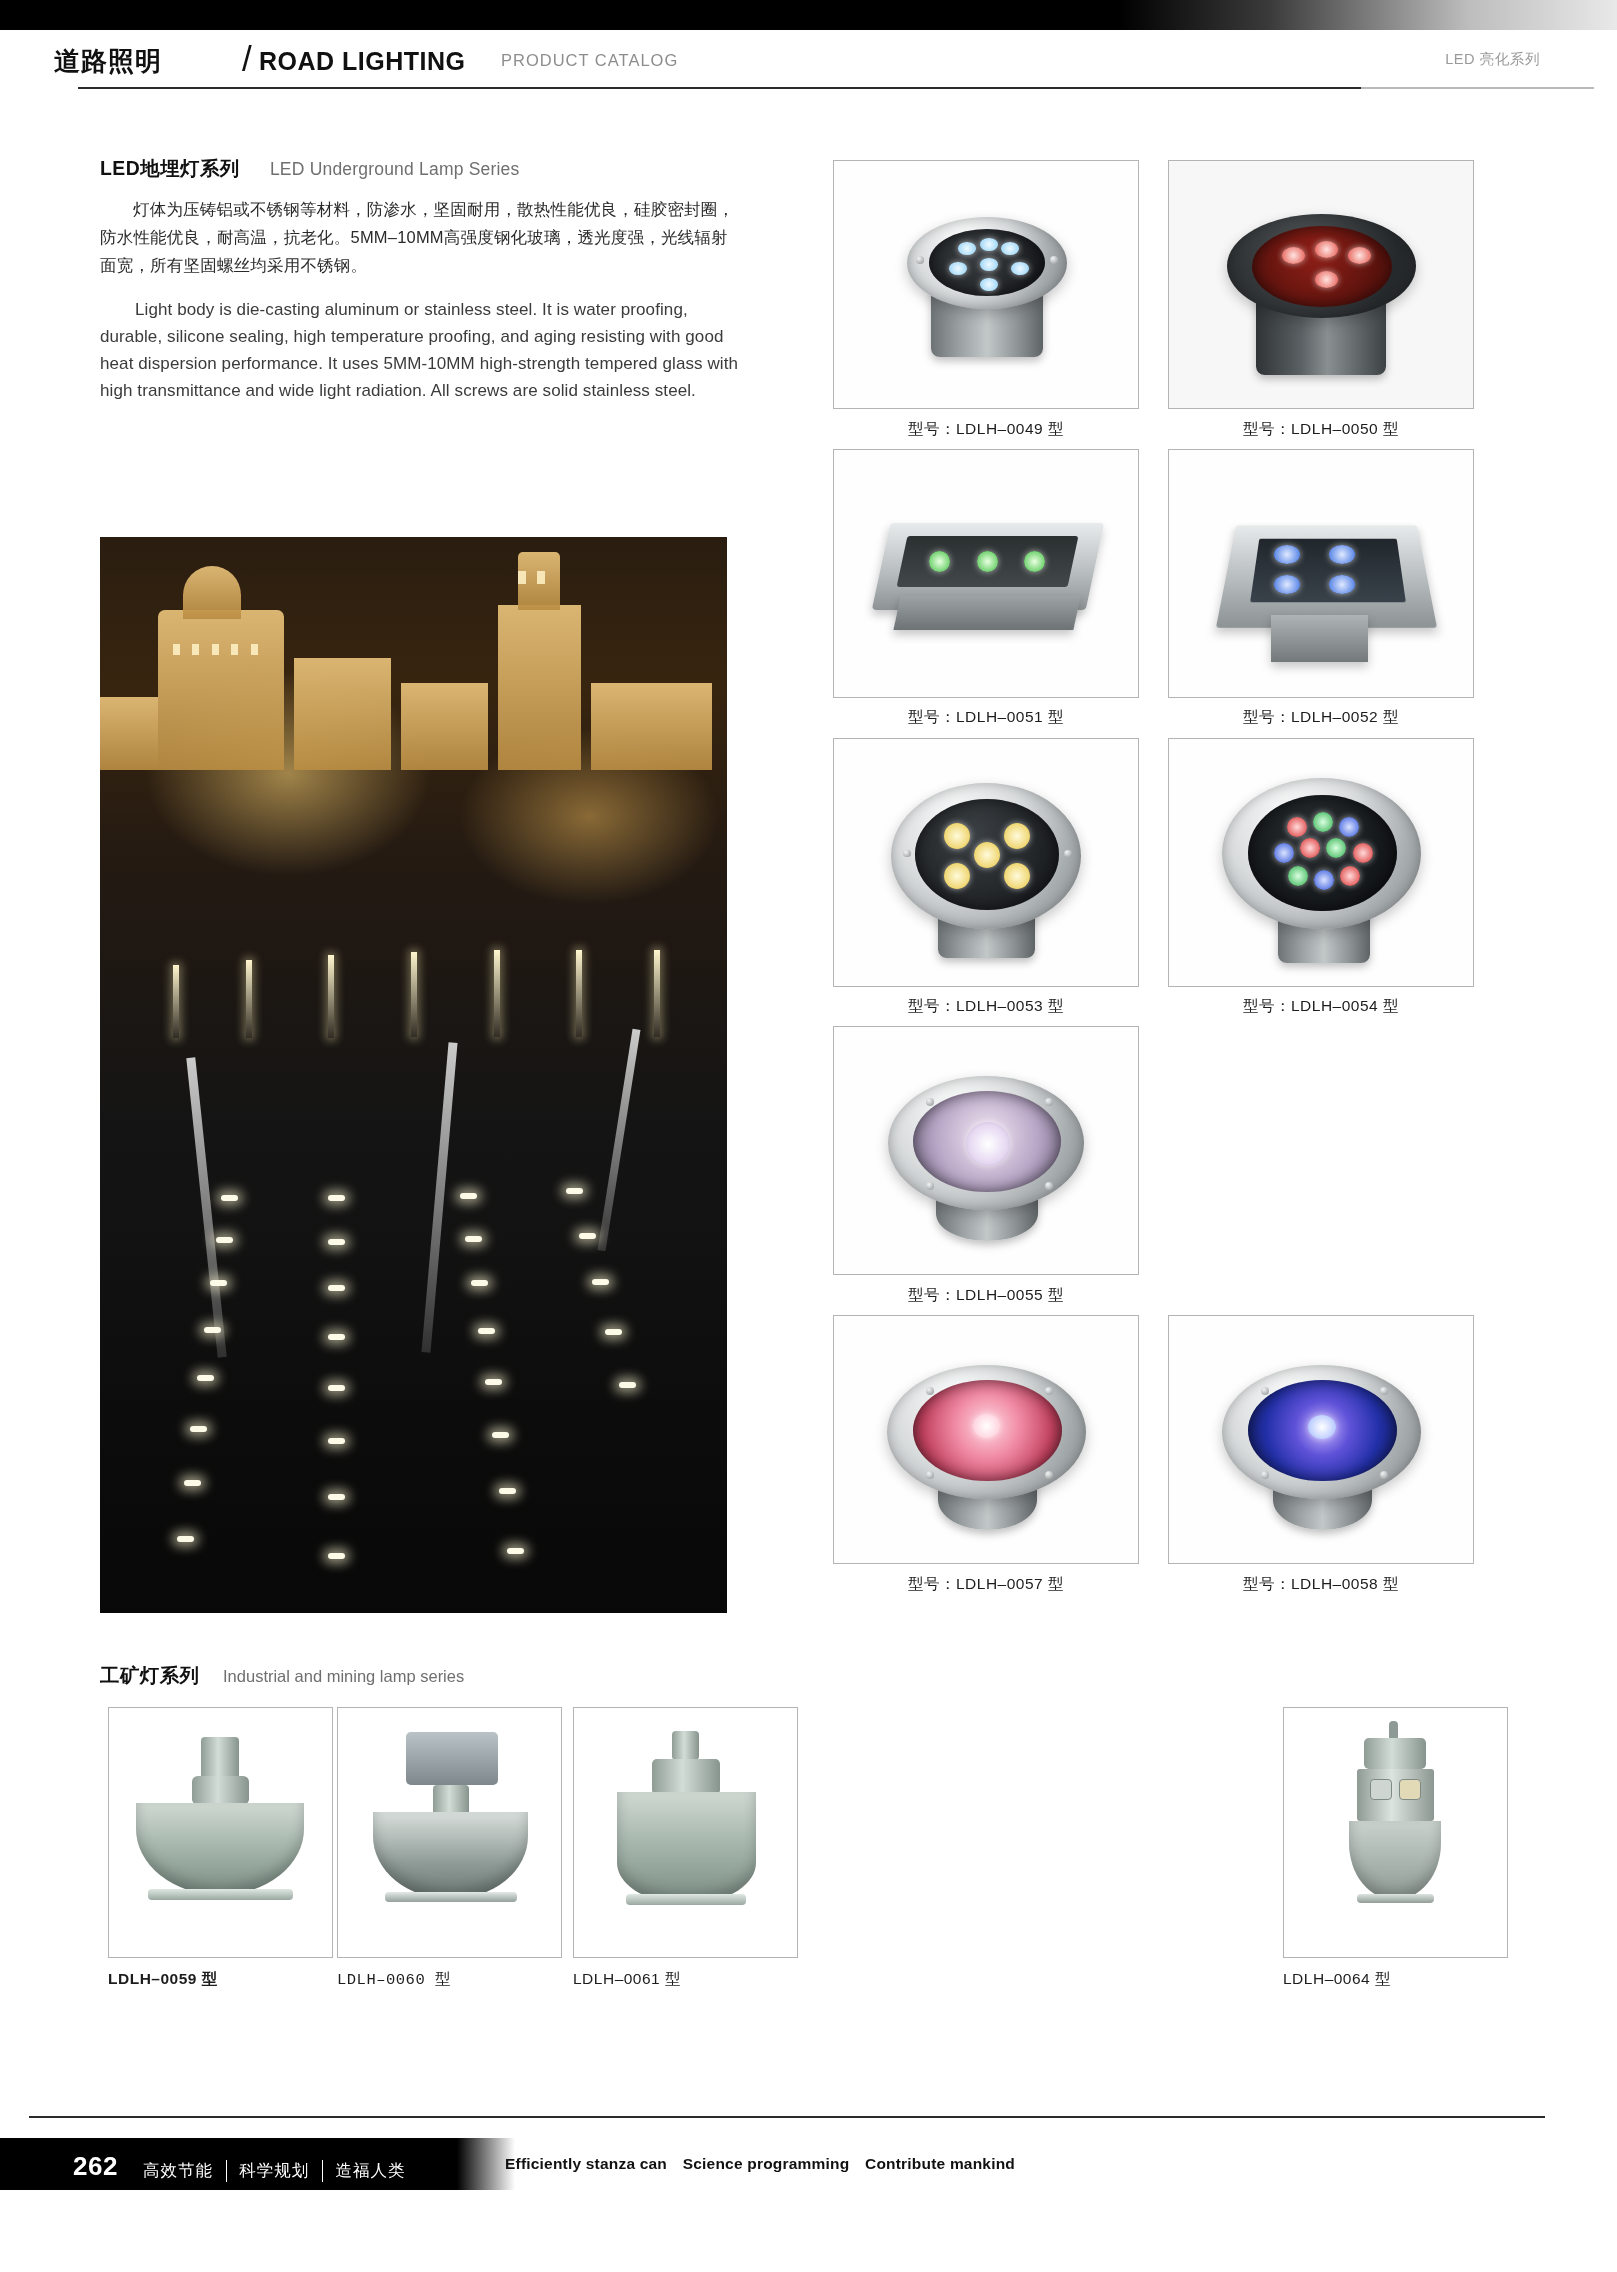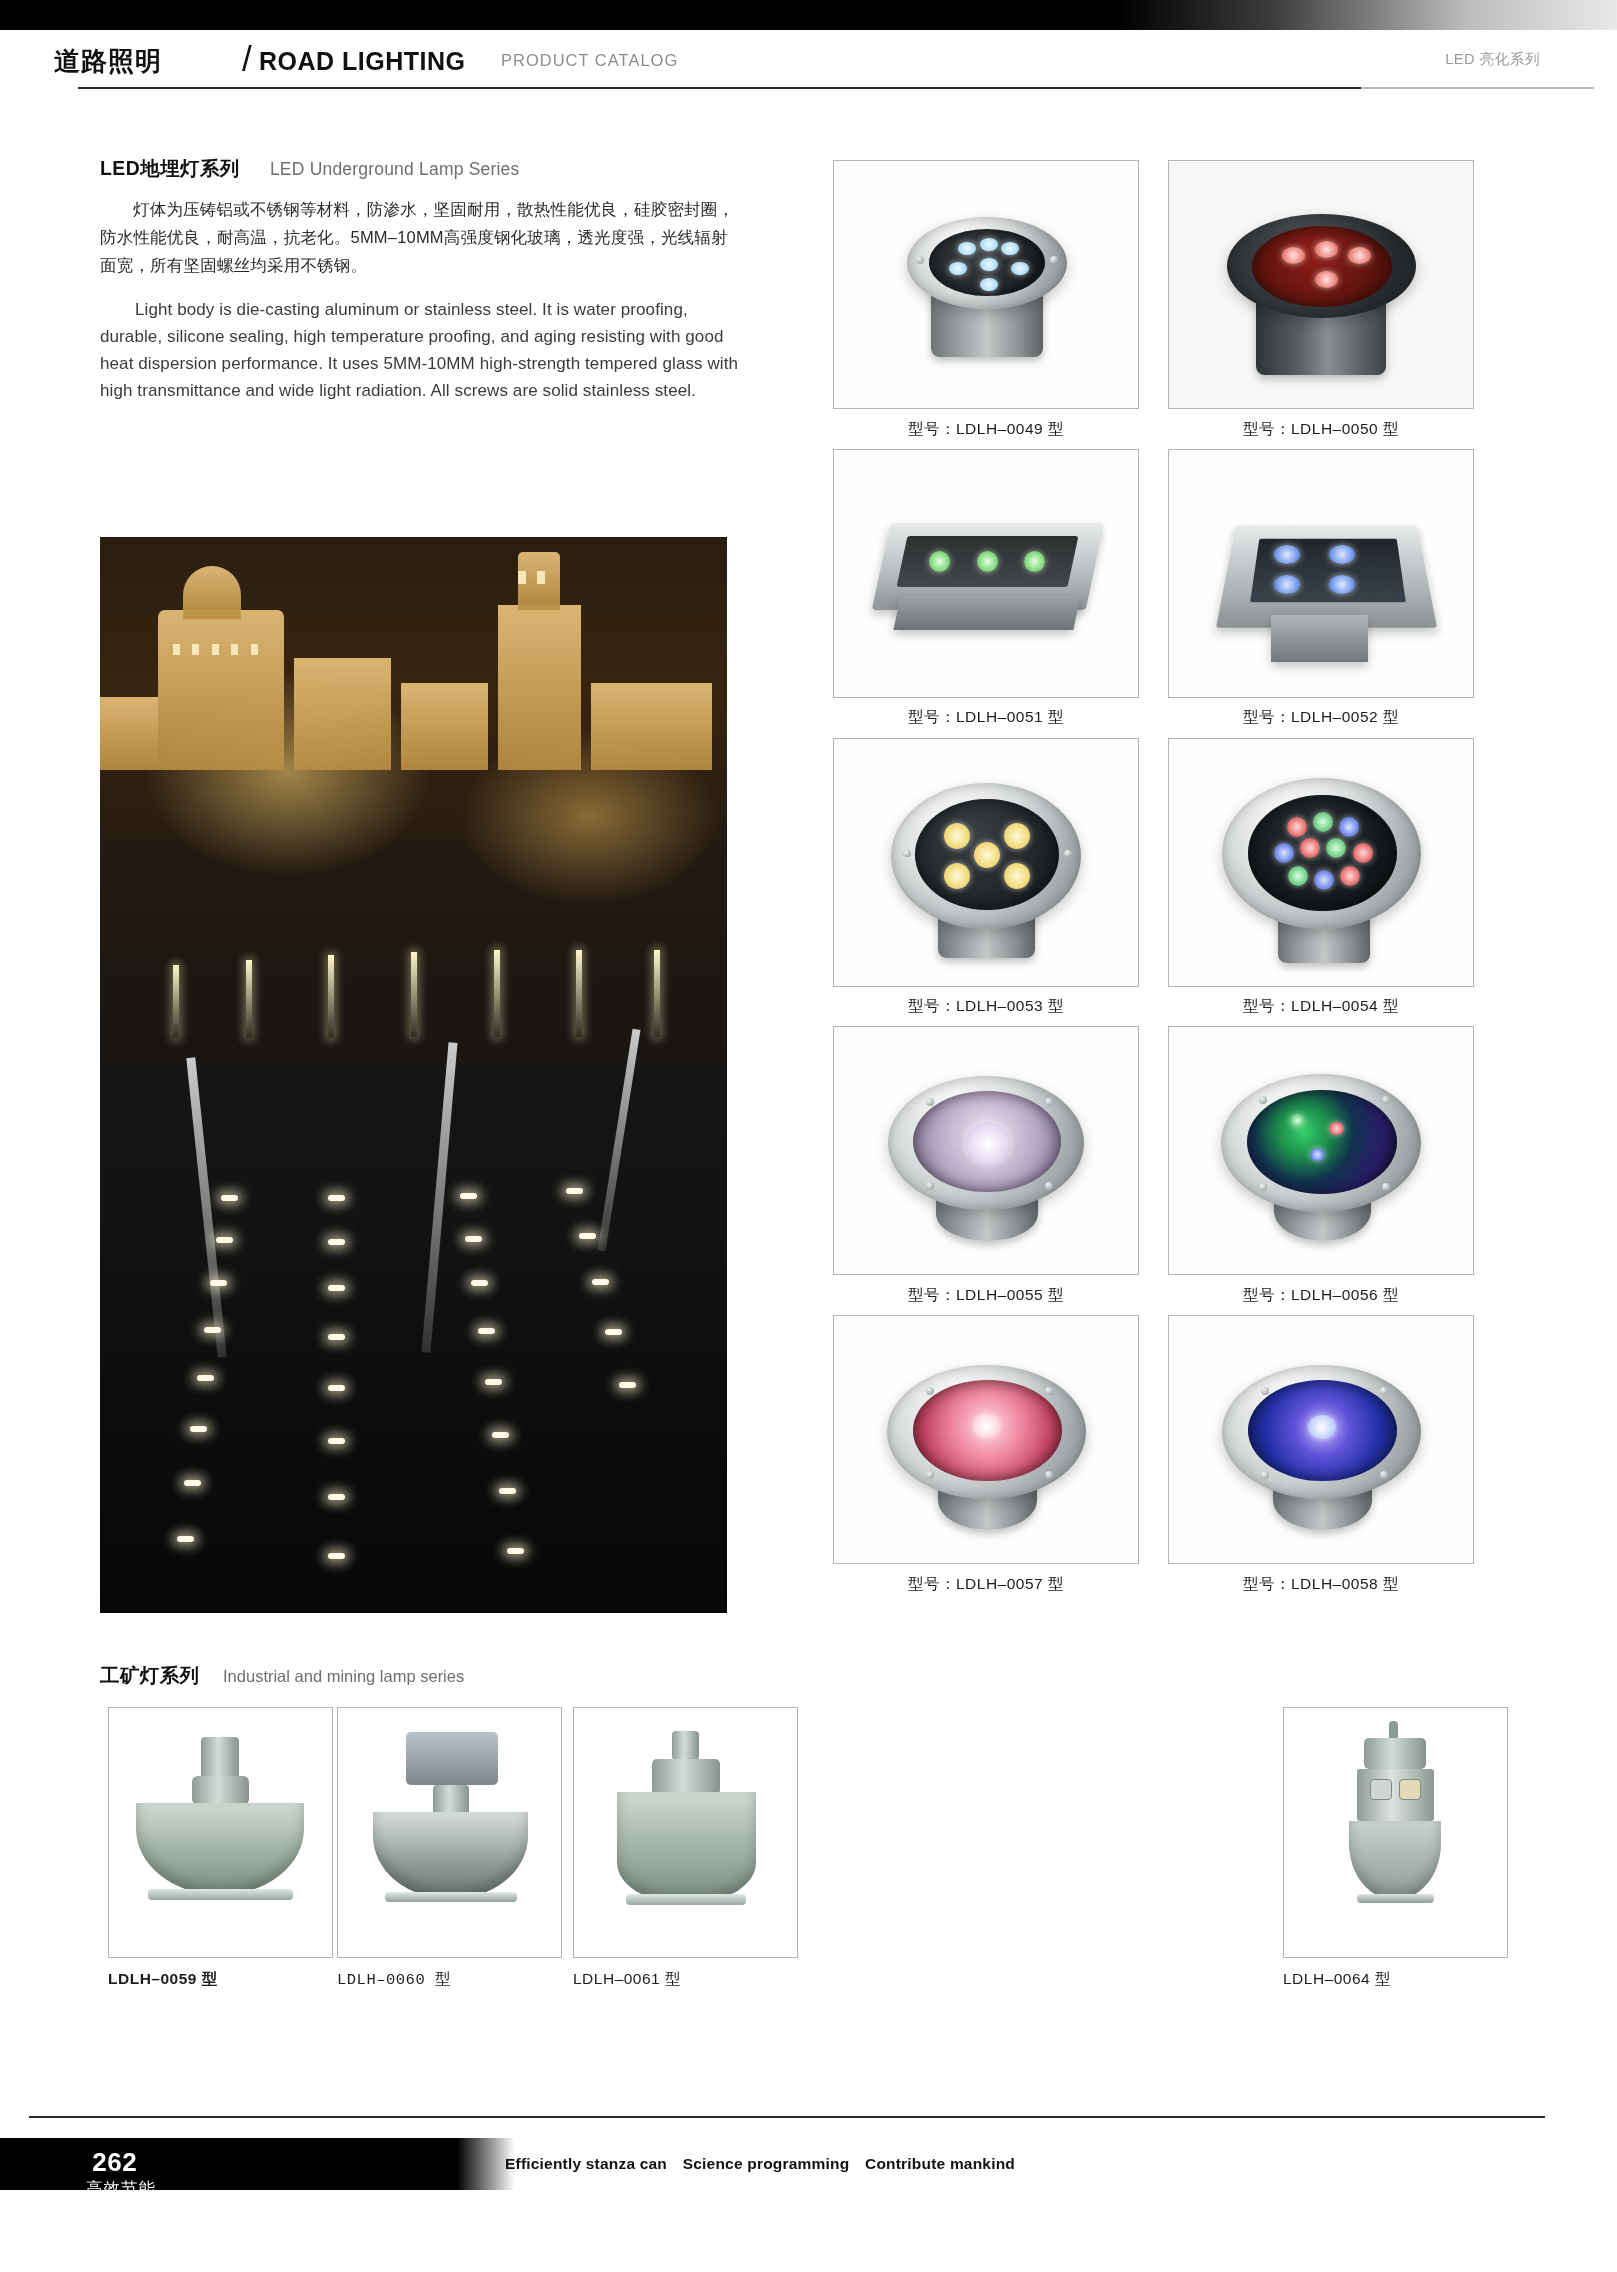--- a/index.html
+++ b/index.html
@@ -379,22 +379,21 @@
     width: 58px;
     height: 52px;
     background: linear-gradient(to right, #000000, #ffffff);
   }
   .footer-content {
     position: absolute;
     left: 73px;
     top: 2147px;
     height: 35px;
     display: flex;
-    align-items: center;
-    flex-direction: column;
+    align-items: flex-end;
   }
   .footer-page {
     font-size: 26px;
     font-weight: bold;
     color: #ffffff;
     margin-right: 12.6px;
     letter-spacing: 0.5px;
   }
   .footer-cn {
     font-size: 16.5px;
@@ -628,38 +627,20 @@
             <div class="ring-inner" style="left:79px; top:64px; width:148px; height:101px; background:radial-gradient(circle at 50% 45%, #f2e6f3, #b8a6c6 55%, #6f6480 100%);"></div>
             <div class="led-dot" style="left:132px; top:95px; width:44px; height:44px; background:radial-gradient(circle,#ffffff,#e6d9f2 60%,#b6a8c8);"></div>
             <div class="screw" style="left:92px; top:71px;"></div>
             <div class="screw" style="left:211px; top:71px;"></div>
             <div class="screw" style="left:92px; top:155px;"></div>
             <div class="screw" style="left:211px; top:155px;"></div>
           </div>
         </div>
         <div class="prod-caption">型号：LDLH–0055 型</div>
       </div>
-      <div class="prod-cell c2">
-        <div class="prod-frame">
-          <div class="lamp-stage">
-            <div class="body-cyl" style="left:105px; top:146px; width:97px; height:68px; border-radius:0 0 50% 50%/0 0 44% 44%;"></div>
-            <div class="ring" style="left:52px; top:47px; width:200px; height:138px;"></div>
-            <div class="ring-inner" style="left:78px; top:63px; width:150px; height:104px;
-                 background: radial-gradient(circle at 38% 40%, #35d06a 0%, #1d8f4c 22%, #12324e 45%, #2a1d6b 70%, #0f1020 100%);"></div>
-            <div class="led-dot" style="left:121px; top:87px; width:14.6px; height:12.6px; background:radial-gradient(circle,#d9ffe0,#2faf4d);"></div>
-            <div class="led-dot" style="left:160px; top:95px; width:14.6px; height:12.6px; background:radial-gradient(circle,#ffd9d9,#d92f2f);"></div>
-            <div class="led-dot" style="left:141px; top:121px; width:14.6px; height:12.6px; background:radial-gradient(circle,#d9e2ff,#2f53d9);"></div>
-            <div class="screw" style="left:90px; top:69px;"></div>
-            <div class="screw" style="left:213px; top:69px;"></div>
-            <div class="screw" style="left:90px; top:156px;"></div>
-            <div class="screw" style="left:213px; top:156px;"></div>
-          </div>
-        </div>
-        <div class="prod-caption">型号：LDLH–0056 型</div>
-      </div>
     </div>
 
     <div class="prod-row" style="height:282px;">
       <div class="prod-cell c1">
         <div class="prod-frame">
           <div class="lamp-stage">
             <div class="body-cyl" style="left:104px; top:146px; width:99px; height:68px; border-radius:0 0 50% 50%/0 0 44% 44%;"></div>
             <div class="ring" style="left:53px; top:49px; width:199px; height:134px;"></div>
             <div class="ring-inner" style="left:79px; top:64px; width:149px; height:101px;
                  background: radial-gradient(circle at 50% 45%, #ffd9e2 0%, #f08aa4 35%, #c2415f 70%, #6d2234 100%);"></div>

